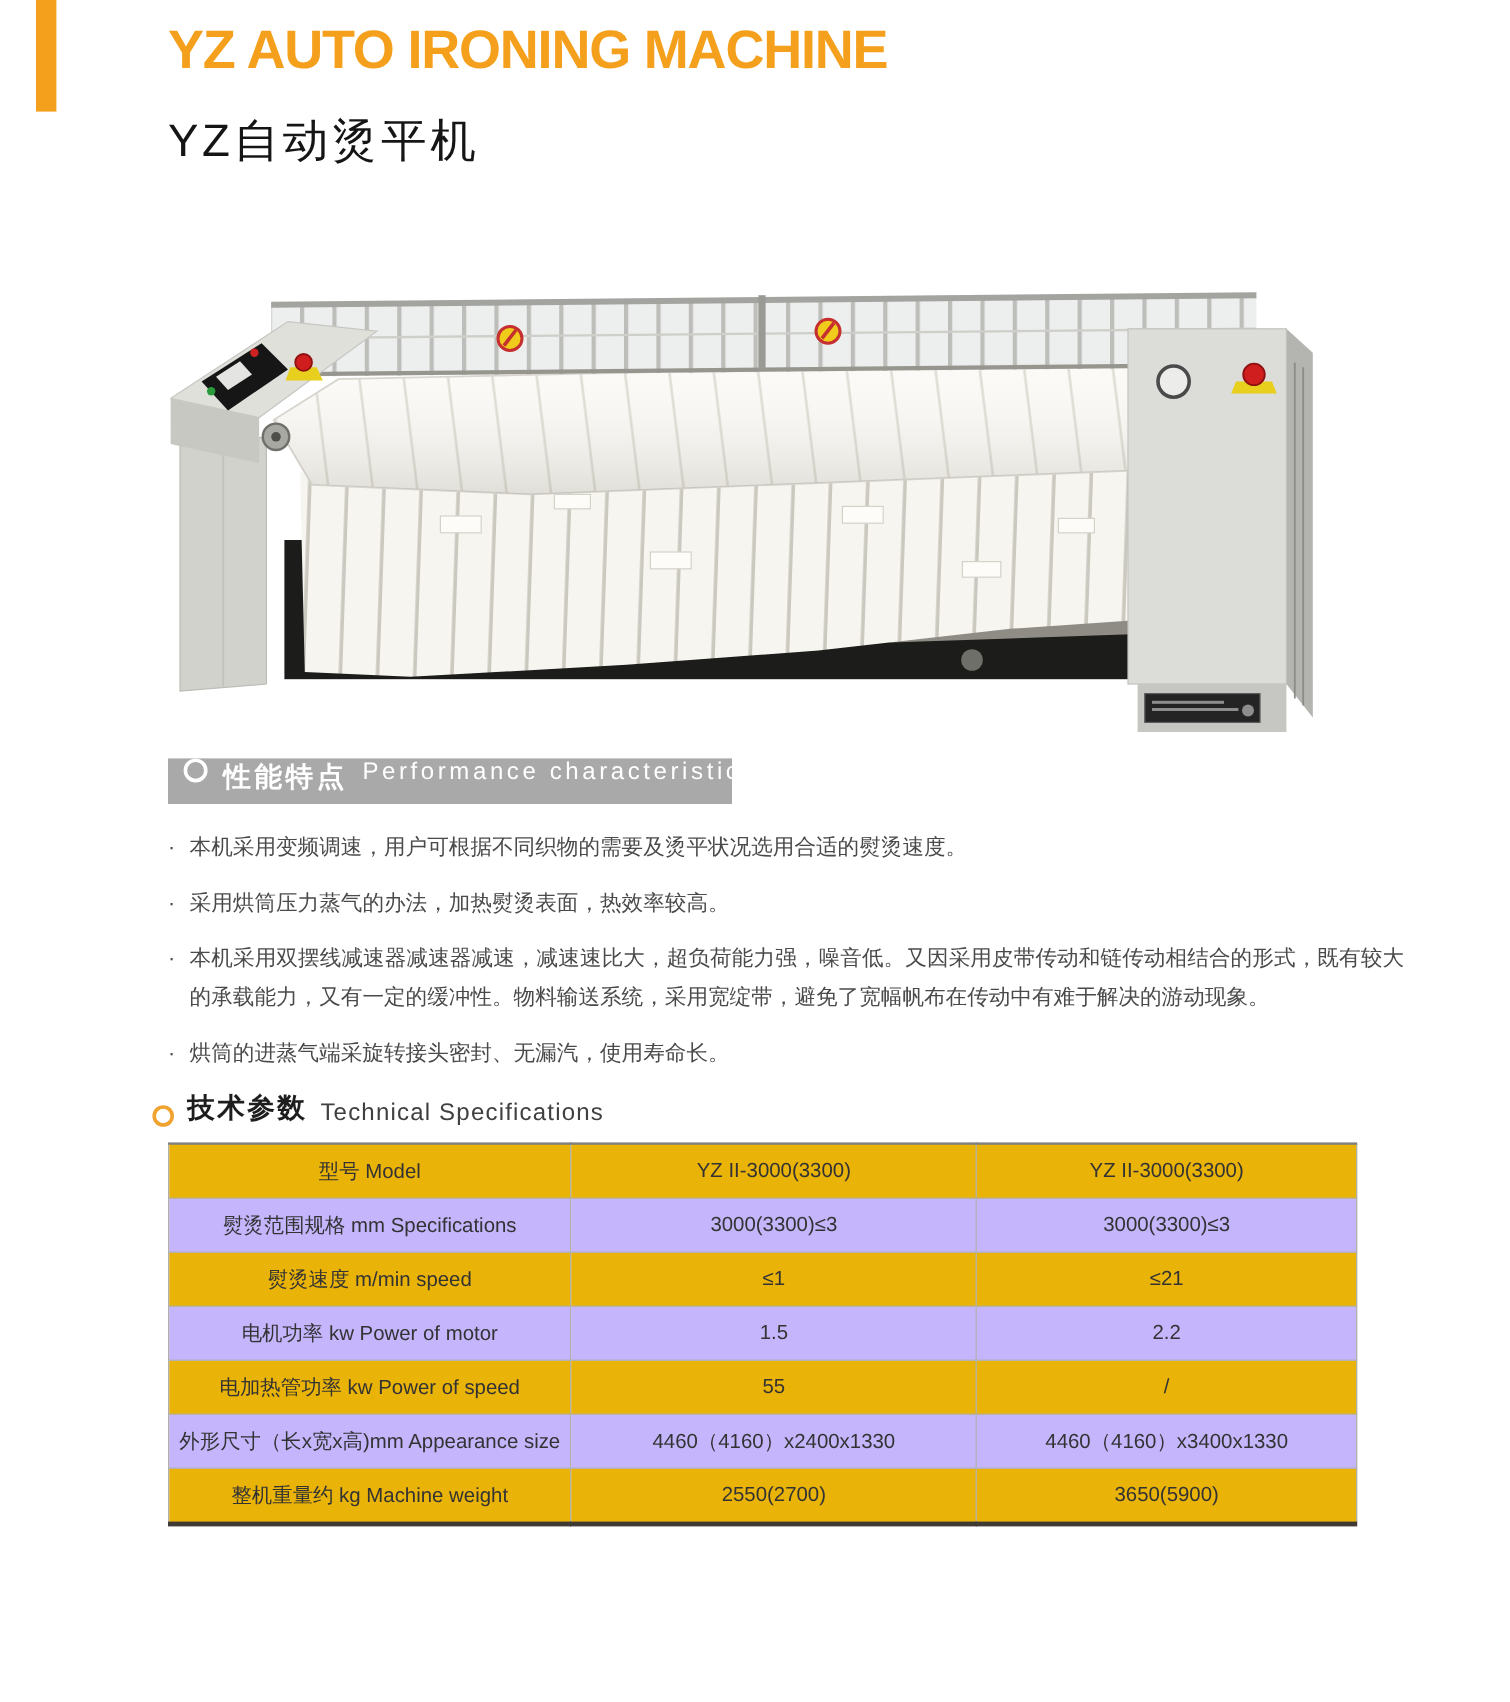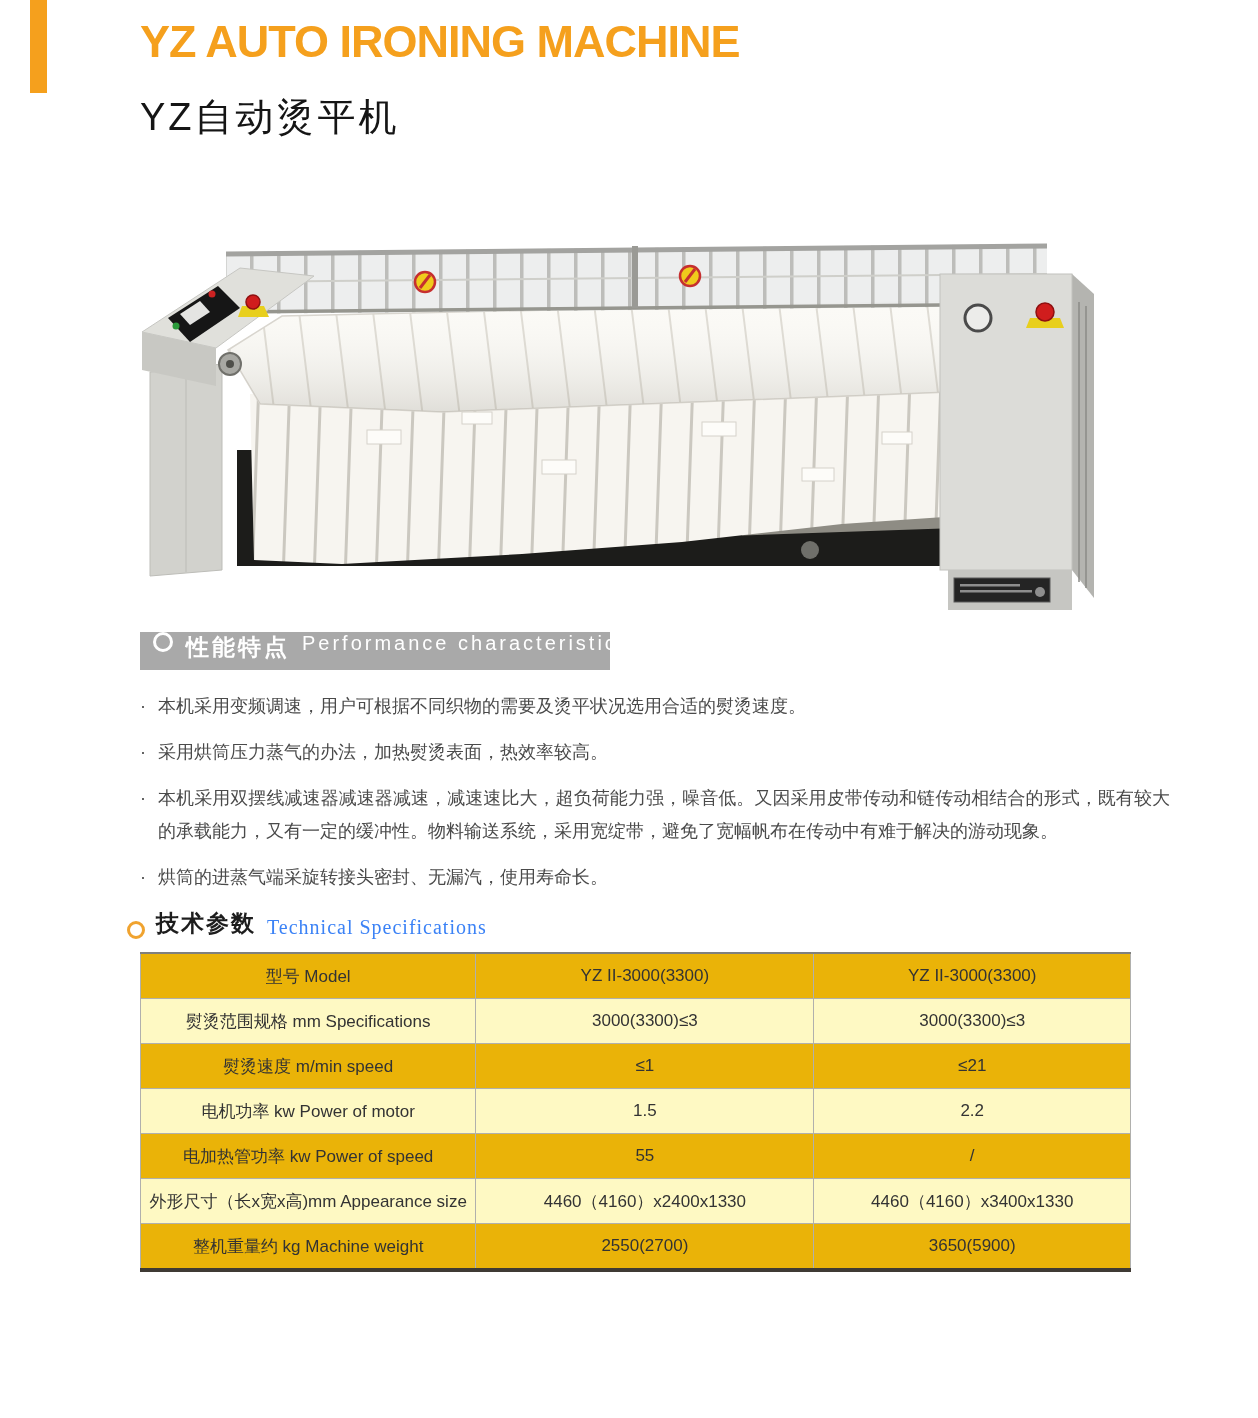--- a/index.html
+++ b/index.html
@@ -32,33 +32,33 @@
   .perf-en { color:#ffffff; font-size:20px; margin-left:12px; letter-spacing:3px; white-space:nowrap; }
 
   .features { position:absolute; left:140px; top:690px; width:1030px; color:#4a4a4a; font-size:18px; }
   .feature { display:flex; margin-bottom:13px; line-height:33px; }
   .feature .marker { width:18px; flex:0 0 auto; color:#4a4a4a; }
   .feature .ftext { text-align:justify; }
 
   .tech-header { position:absolute; left:127px; top:908px; display:flex; align-items:flex-end; }
   .ring-orange { width:12px; height:12px; border:3px solid #F0A32F; border-radius:50%; flex:0 0 auto; }
   .tech-zh { font-size:23px; font-weight:bold; color:#1d1d1d; margin-left:11px; letter-spacing:2px; white-space:nowrap; }
-  .tech-en { font-size:20px; color:#3b82f6; margin-left:11px; letter-spacing:1px; white-space:nowrap;font-family:Liberation Serif, serif; }
+  .tech-en { font-size:20px; color:#404040; margin-left:11px; letter-spacing:1px; white-space:nowrap; }
 
   table.spec-table {
     position:absolute; left:140px; top:952px; width:991px; border-collapse:collapse;
     border-left:1px solid #b3b3af; border-right:1px solid #b3b3af;
     border-top:2px solid #80807c; border-bottom:4px solid #3f3a34;
   }
   table.spec-table td {
     height:44px; font-size:17px; color:#333333; text-align:center; vertical-align:middle;
     border:1px solid #b0b0ad; padding:0 6px;
   }
   table.spec-table tr.beige td { background:#eab308; }
-  table.spec-table tr.white td { background:#fef9c3; }
+  table.spec-table tr.white td { background:#c4b5fd; }
   td.c-label { width:336px; }
   td.c-v1 { width:339px; }
   td.c-v2 { width:316px; }
 </style>
 </head>
 <body>
 
 <div class="corner-bar"></div>
 
 <div class="title-en">YZ AUTO IRONING MACHINE</div>

